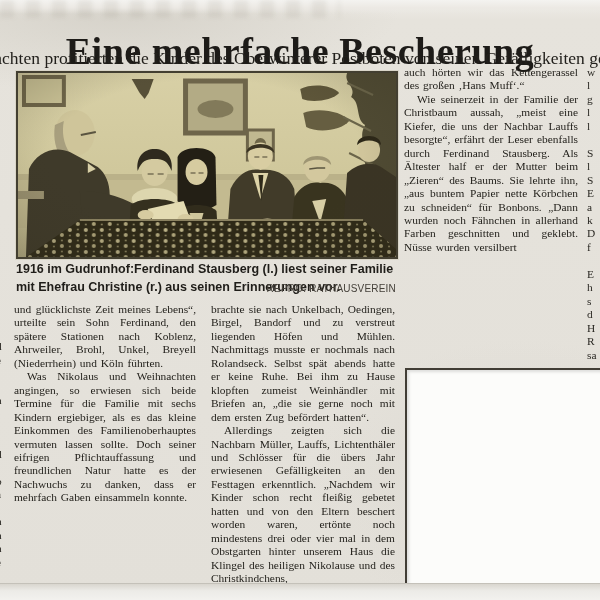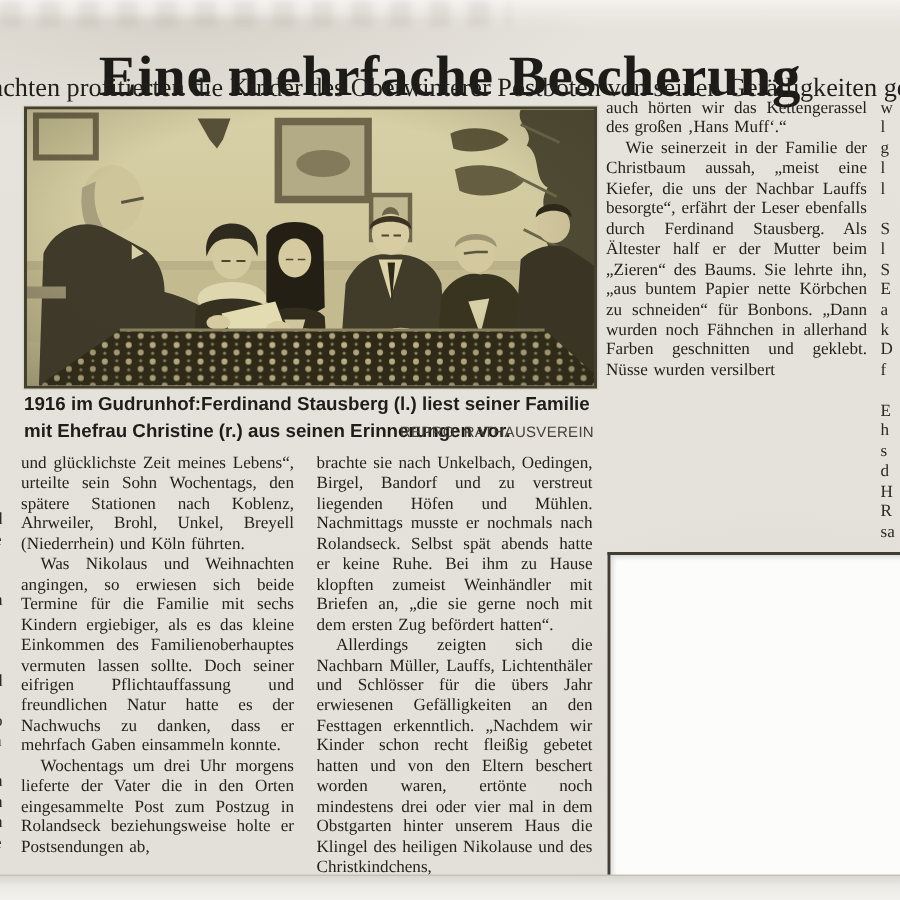--- a/index.html
+++ b/index.html
@@ -164,23 +164,22 @@
       <rect x="0" y="0" width="379" height="184" fill="url(#vig)"></rect>
     </svg>
   </div>
 
   <div class="caption">
     <span>1916 im Gudrunhof:Ferdinand Stausberg (l.) liest seiner Familie mit Ehefrau Christine (r.) aus seinen Erinnerungen vor.</span>
     <span class="credit">REPRO: RATHAUSVEREIN</span>
   </div>
 
   <div class="col col-left">
-    <p class="cont">und glücklichste Zeit meines Lebens“, urteilte sein Sohn Wochentags, den spätere Stationen nach Koblenz, Ahrweiler, Brohl, Unkel, Breyell (Niederrhein) und Köln führten.</p>
+    <p class="cont">und glücklichste Zeit meines Lebens“, urteilte sein Sohn Ferdinand, den spätere Stationen nach Koblenz, Ahrweiler, Brohl, Unkel, Breyell (Niederrhein) und Köln führten.</p>
     <p>Was Nikolaus und Weihnachten angingen, so erwiesen sich beide Termine für die Familie mit sechs Kindern ergiebiger, als es das kleine Einkommen des Familienoberhauptes vermuten lassen sollte. Doch seiner eifrigen Pflichtauffassung und freundlichen Natur hatte es der Nachwuchs zu danken, dass er mehrfach Gaben einsammeln konnte.</p>
-    <p>Wochentags um drei Uhr morgens lieferte der Vater die in den Orten eingesammelte Post zum Postzug in Rolandseck beziehungsweise holte er Postsendungen ab,</p>
   </div>
 
   <div class="col col-mid">
     <p class="cont">brachte sie nach Unkelbach, Oedingen, Birgel, Bandorf und zu verstreut liegenden Höfen und Mühlen. Nachmittags musste er nochmals nach Rolandseck. Selbst spät abends hatte er keine Ruhe. Bei ihm zu Hause klopften zumeist Weinhändler mit Briefen an, „die sie gerne noch mit dem ersten Zug befördert hatten“.</p>
     <p>Allerdings zeigten sich die Nachbarn Müller, Lauffs, Lichtenthäler und Schlösser für die übers Jahr erwiesenen Gefälligkeiten an den Festtagen erkenntlich. „Nachdem wir Kinder schon recht fleißig gebetet hatten und von den Eltern beschert worden waren, ertönte noch mindestens drei oder vier mal in dem Obstgarten hinter unserem Haus die Klingel des heiligen Nikolause und des Christkindchens,</p>
   </div>
 
   <div class="col col-right">
     <p class="cont">auch hörten wir das Kettengerassel des großen ‚Hans Muff‘.“</p>
     <p>Wie seinerzeit in der Familie der Christbaum aussah, „meist eine Kiefer, die uns der Nachbar Lauffs besorgte“, erfährt der Leser ebenfalls durch Ferdinand Stausberg. Als Ältester half er der Mutter beim „Zieren“ des Baums. Sie lehrte ihn, „aus buntem Papier nette Körbchen zu schneiden“ für Bonbons. „Dann wurden noch Fähnchen in allerhand Farben geschnitten und geklebt. Nüsse wurden versilbert</p>

